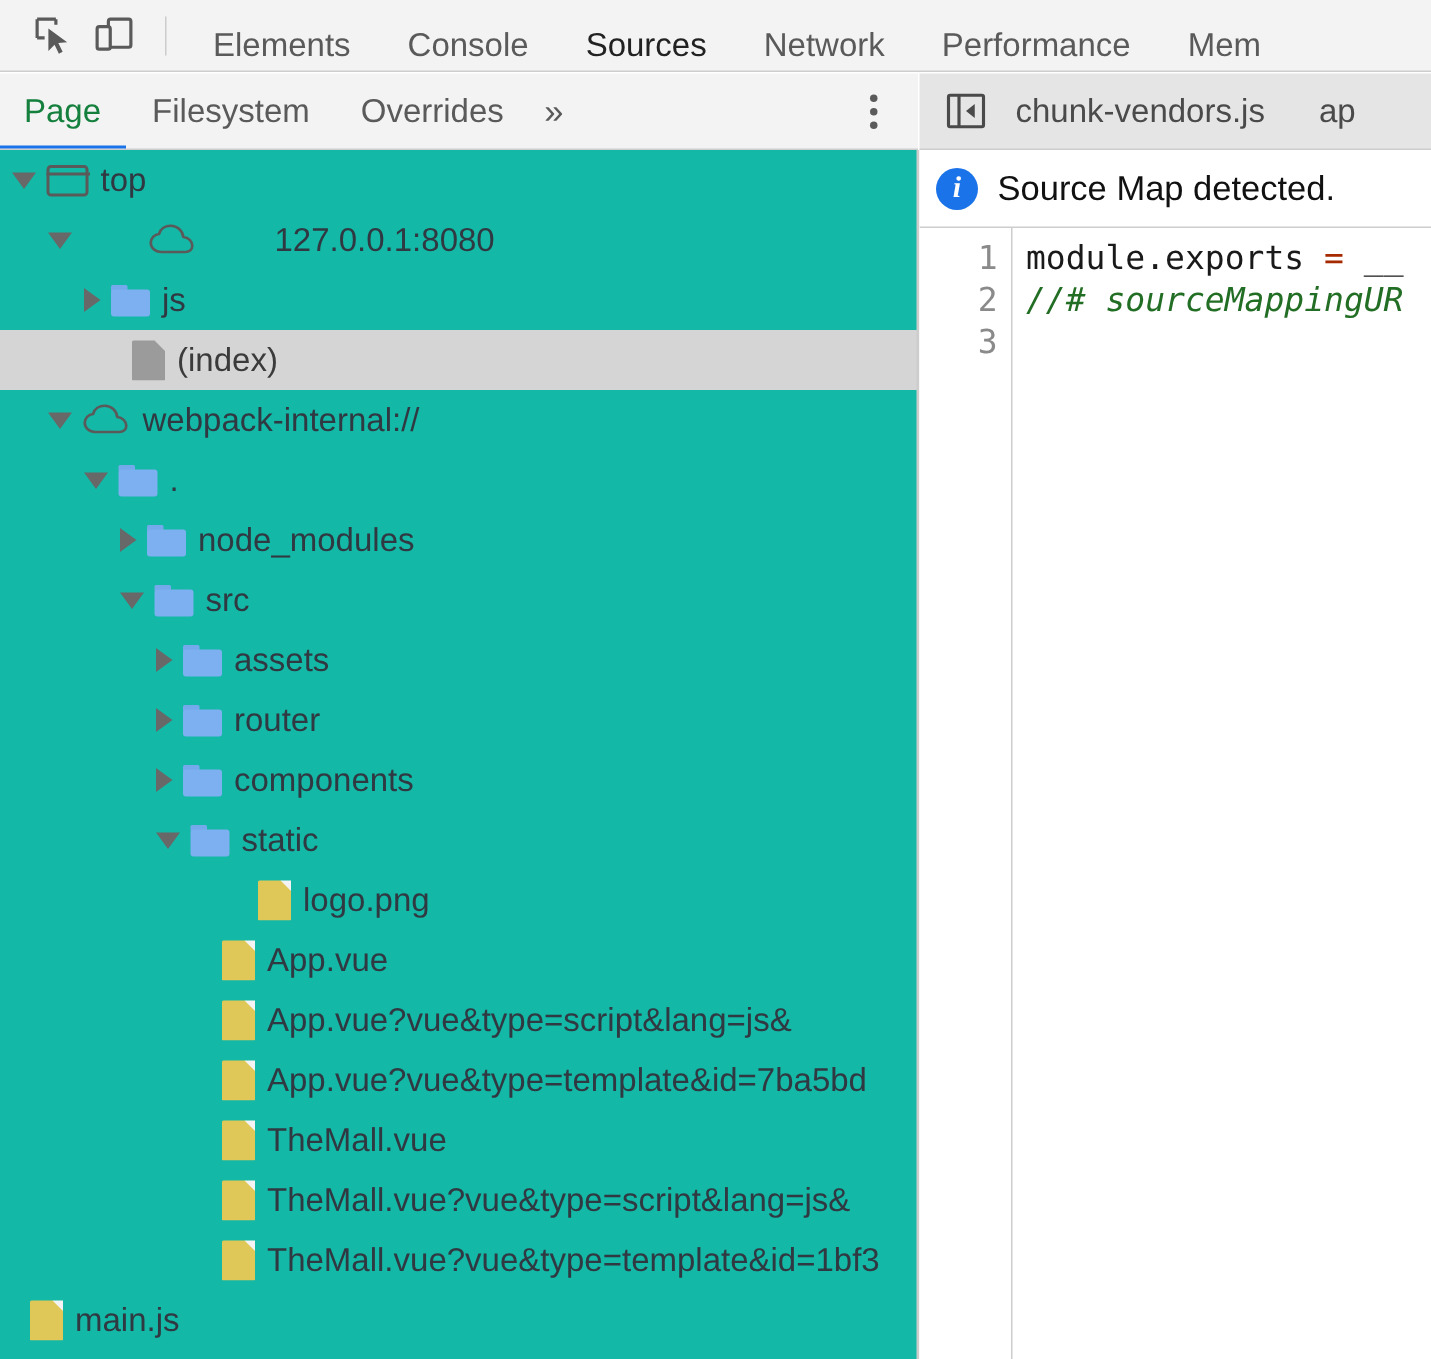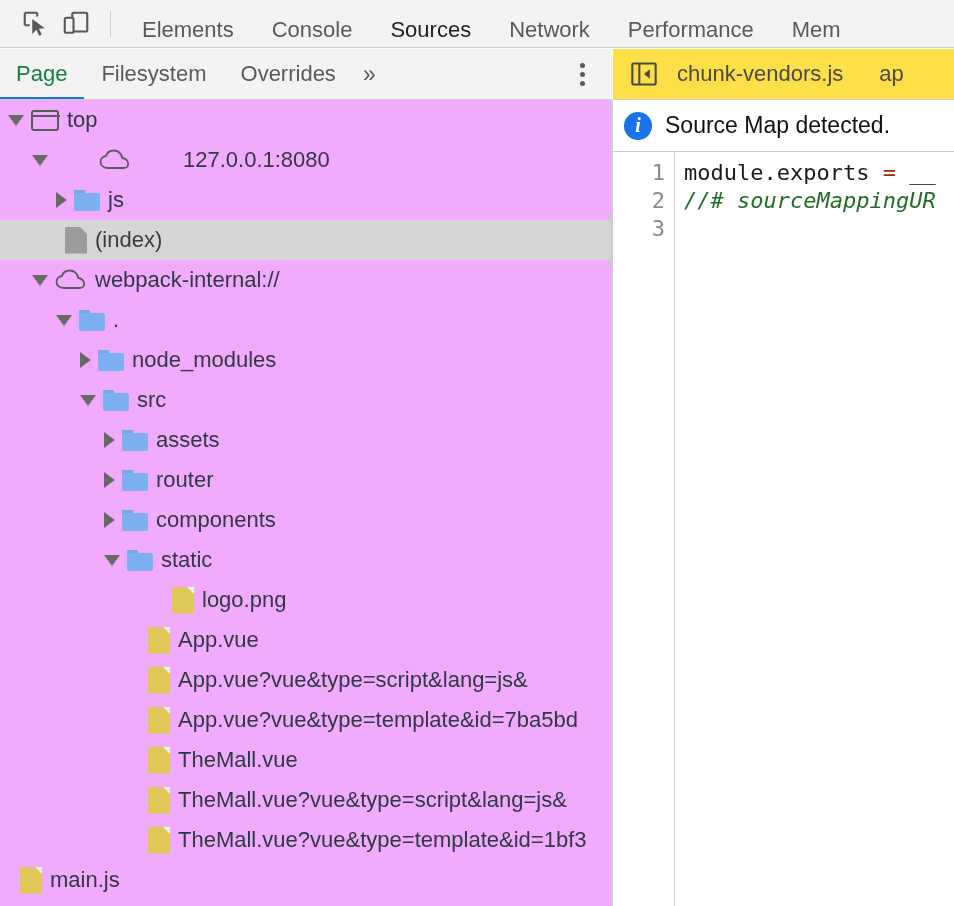--- a/index.html
+++ b/index.html
@@ -74,42 +74,42 @@
   .nav-menu-btn {
     position: absolute; right: 18px; top: 50%; transform: translateY(-50%);
     width: 24px; height: 30px;
     display: flex; flex-direction: column; align-items: center; justify-content: center;
     gap: 4px;
   }
   .dot { width: 5px; height: 5px; border-radius: 50%; background: #5a5a5a; }
 
   .editor-tabbar {
     position: absolute; left: 613px; top: 0; width: 341px; height: 51px;
-    background: #fde047;
+    background: #e5e5e5;
     border-bottom: 1px solid #cdcdcd;
     display: flex; align-items: center;
     overflow: hidden;
   }
   .panel-toggle {
     margin-left: 16px; width: 30px; height: 30px;
     display: flex; align-items: center; justify-content: center;
     flex-shrink: 0;
   }
   .editor-tab {
     display: flex; align-items: center; height: 51px;
     padding: 0 18px;
     font-size: 22px; color: #4a4a4a; white-space: nowrap;
     flex-shrink: 0;
   }
   .editor-tab:first-of-type { margin-left: 6px; }
 
   
   .navigator {
     position: absolute; left: 0; top: 100px; width: 612px; height: 806px;
-    background: #f0abfc;
+    background: #14b8a6;
     overflow: hidden;
   }
   .tree-row {
     height: 40px; display: flex; align-items: center;
     white-space: nowrap; position: relative;
   }
   .tree-row.selected { background: #d5d5d5; }
   .twisty {
     width: 0; height: 0; flex-shrink: 0;
     margin-right: 7px;
@@ -301,21 +301,21 @@
       <span class="twisty closed"></span>
       <span class="tree-icon">
         <span class="ico-folder">
             <span class="tab"></span>
             <span class="body"></span>
           </span>
       </span>
       <span class="tree-label">js</span>
     </div>
 
-    <div class="tree-row selected" style="padding-left:45px;">
+    <div class="tree-row selected" style="padding-left:68px;">
       <span class="twisty none"></span>
       <span class="tree-icon">
         <span class="ico-file gray">
             <span class="sheet"></span>
             <span class="fold"></span>
           </span>
       </span>
       <span class="tree-label muted">(index)</span>
     </div>
 

